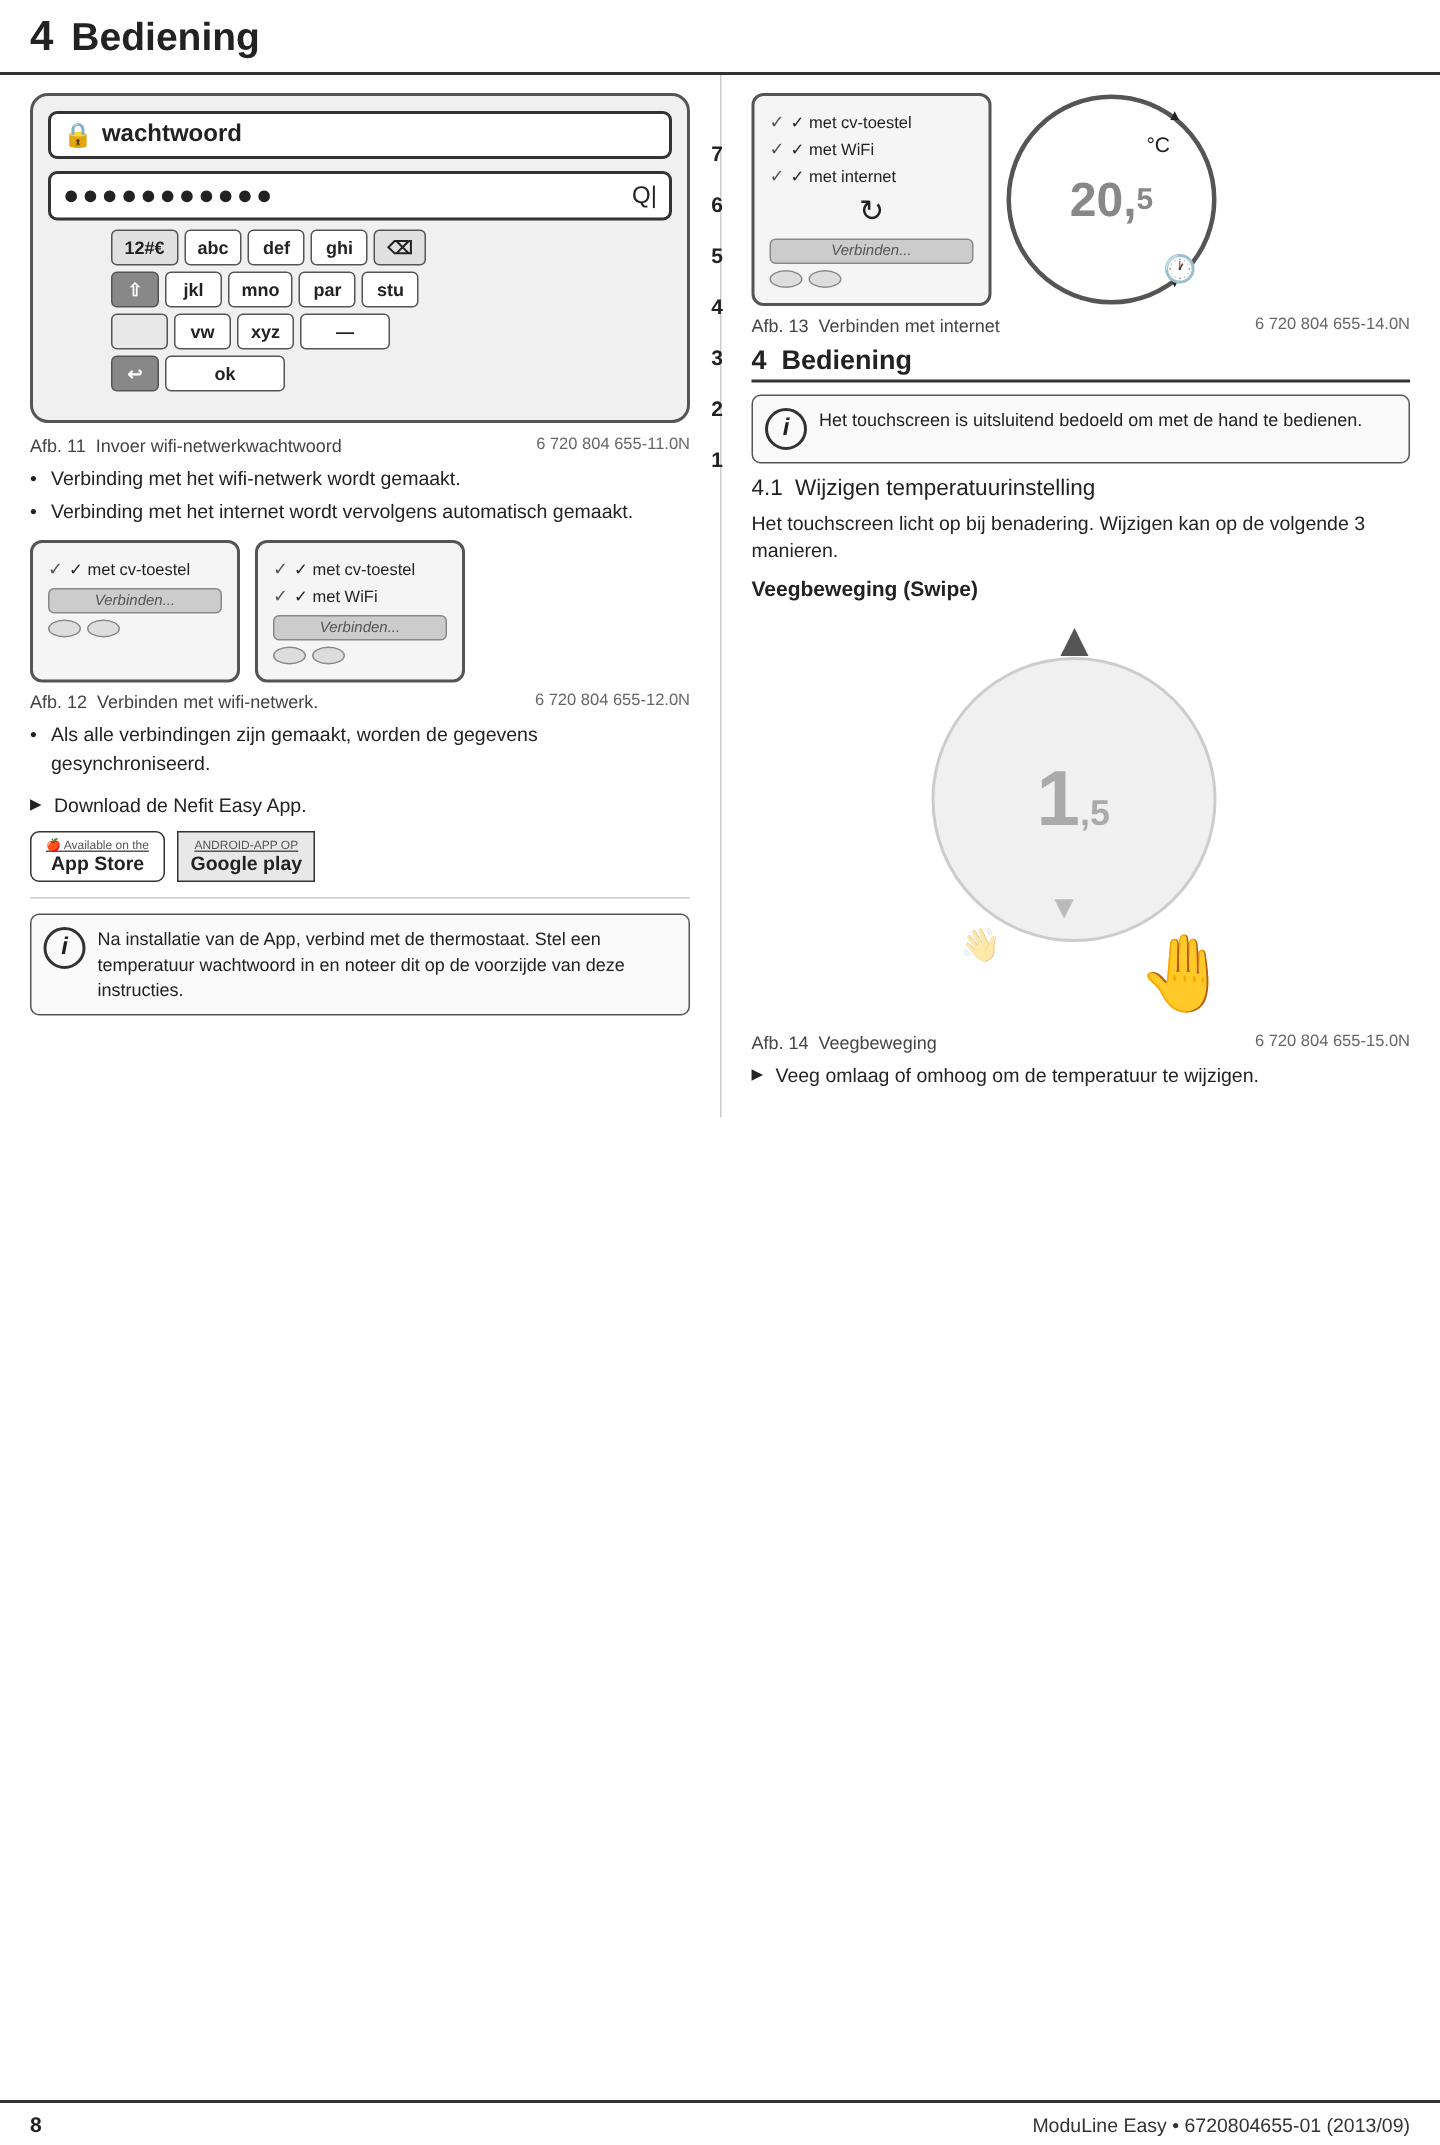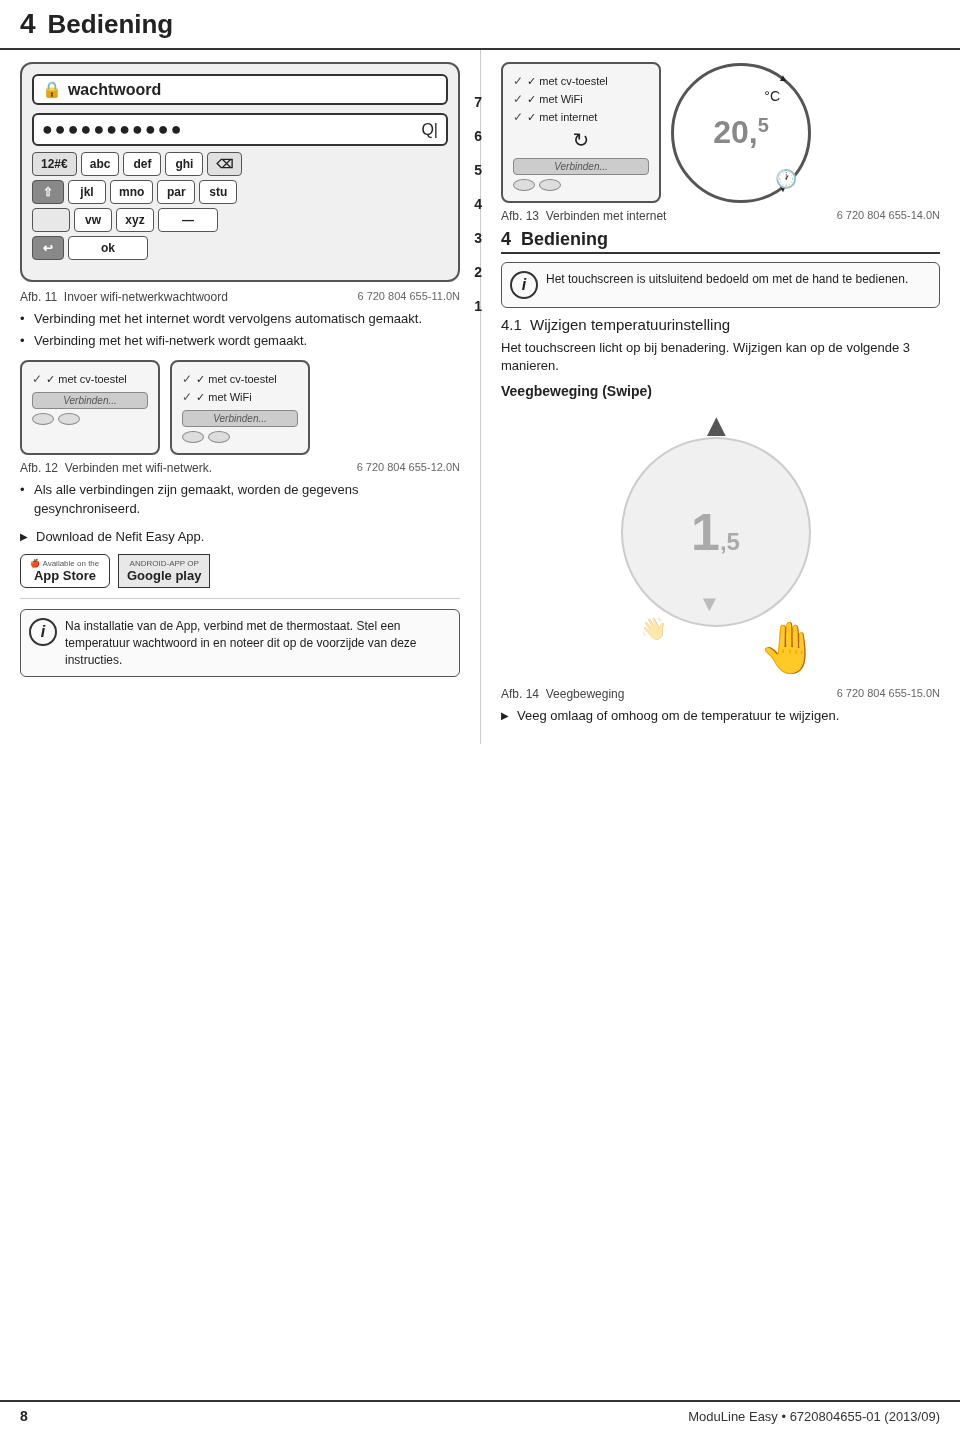--- a/index.html
+++ b/index.html
@@ -80,20 +80,21 @@
       flex: 1;
     }
     .cursor-char {
       font-size: 16px;
     }
 
     .kbd-rows {
       display: flex;
       flex-direction: column;
       gap: 4px;
+      margin-left: 42px;
     }
     .kbd-row {
       display: flex;
       gap: 4px;
       align-items: center;
     }
     .kbd-key {
       background: #fff;
       border: 1.5px solid #555;
       border-radius: 4px;
@@ -233,20 +234,21 @@
       border-radius: 6px;
       padding: 4px 8px;
       display: flex;
       flex-direction: column;
       align-items: center;
       min-width: 90px;
     }
     .app-store-small {
       font-size: 8px;
       color: #555;
+      text-decoration: underline;
     }
     .app-store-name {
       font-size: 13px;
       font-weight: bold;
       color: #222;
     }
     .google-play-btn {
       border: 1.5px solid #333;
       border-radius: 0;
       padding: 4px 8px;
@@ -449,22 +451,22 @@
       <div class="figure-caption">
         <span>
           <span>Afb. 11</span>
           &nbsp;<span>Invoer wifi-netwerkwachtwoord</span>
         </span>
         <span class="figure-ref">6 720 804 655-11.0N</span>
       </div>
     </div>
 
     <ul class="bullet-list">
+      <li><span>Verbinding met het wifi-netwerk wordt gemaakt.</span></li>
       <li><span>Verbinding met het internet wordt vervolgens automatisch gemaakt.</span></li>
-      <li><span>Verbinding met het wifi-netwerk wordt gemaakt.</span></li>
     </ul>
 
     <div class="connect-screens">
 
       <div class="connect-screen">
         <div class="connect-screen-title">
           <span class="checkmark">✓</span>
           <span>✓ met cv-toestel</span>
         </div>
         <div class="verbinden-btn">Verbinden...</div>
@@ -550,21 +552,21 @@
         <div class="verbinden-btn">Verbinden...</div>
         <div class="connect-circles">
           <div class="connect-circle"></div>
           <div class="connect-circle"></div>
         </div>
       </div>
 
       <div style="display:flex;flex-direction:column;align-items:center;justify-content:center;">
         <div class="thermostat-round">
           <div style="position:absolute;top:6px;right:20px;font-size:10px;">▲</div>
-          <div style="display:flex;align-items:flex-start;">
+          <div style="display:flex;align-items:center;">
             <span class="temp-display">20,</span>
             <span style="font-size:20px;font-weight:bold;color:#888;">5</span>
           </div>
           <span class="temp-unit">°C</span>
           <div style="position:absolute;bottom:6px;right:20px;font-size:10px;">▼</div>
           <div style="position:absolute;bottom:10px;right:10px;font-size:18px;">🕐</div>
         </div>
       </div>
     </div>
 

